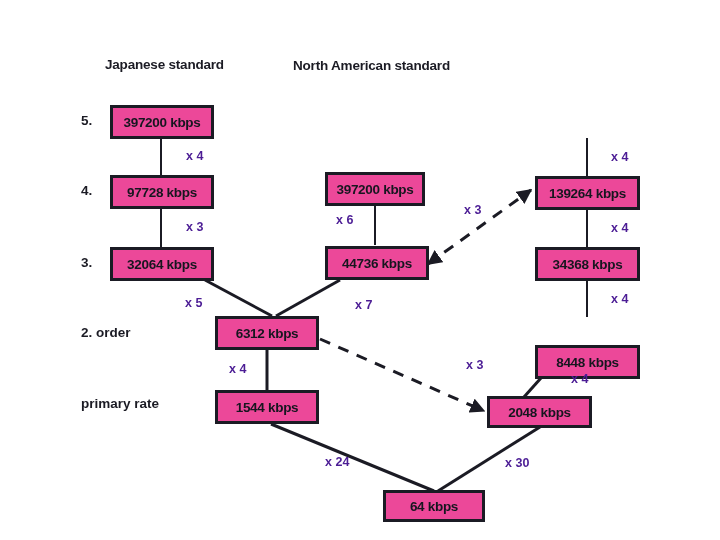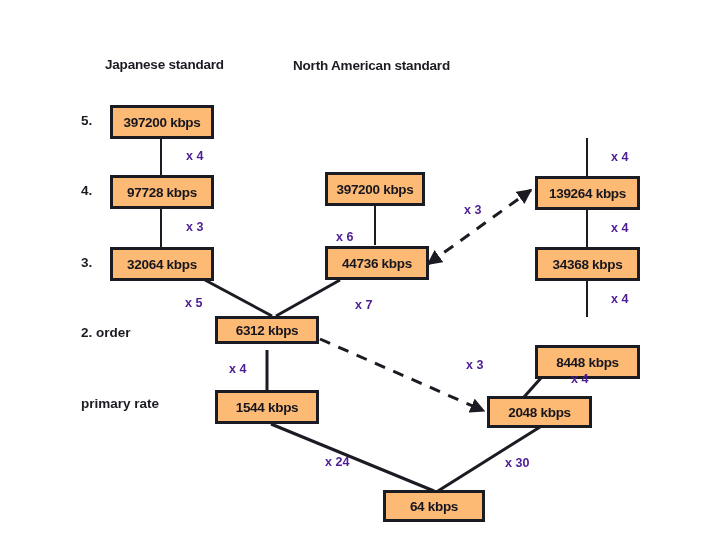--- a/index.html
+++ b/index.html
@@ -33,21 +33,21 @@
   .row-label {
     position: absolute;
     font-size: 13.5px;
     font-weight: bold;
     color: #1b1b24;
     white-space: nowrap;
   }
   .node-box {
     position: absolute;
     box-sizing: border-box;
-    background: #fdba74;
+    background: #ec4899;
     border: 3px solid #1b1b24;
     display: flex;
     align-items: center;
     justify-content: center;
   }
   .node-label {
     font-size: 13.5px;
     font-weight: bold;
     color: #16161f;
     letter-spacing: -0.3px;
@@ -132,21 +132,21 @@
   </div>
 
   <div class="node-box" style="left:535px; top:247px; width:105px; height:34px;">
     <span class="node-label">34368 kbps</span>
   </div>
 
   <div class="node-box" style="left:535px; top:317px; width:105px; height:34px;margin-top:28px;">
     <span class="node-label">8448 kbps</span>
   </div>
 
-  <div class="node-box" style="left:215px; top:316px; width:104px; height:28px;">
+  <div class="node-box" style="left:215px; top:316px; width:104px; height:34px;">
     <span class="node-label">6312 kbps</span>
   </div>
 
   <div class="node-box" style="left:215px; top:390px; width:104px; height:34px;">
     <span class="node-label">1544 kbps</span>
   </div>
 
   <div class="node-box" style="left:487px; top:396px; width:105px; height:32px;">
     <span class="node-label">2048 kbps</span>
   </div>
@@ -154,21 +154,21 @@
   <div class="node-box" style="left:383px; top:490px; width:102px; height:32px;">
     <span class="node-label">64 kbps</span>
   </div>
 
   <div class="edge-label" style="left:186px; top:149px;">x 4</div>
 
   <div class="edge-label" style="left:186px; top:220px;">x 3</div>
 
   <div class="edge-label" style="left:185px; top:296px;">x 5</div>
 
-  <div class="edge-label" style="left:336px; top:213px;margin-top:17px;">x 6</div>
+  <div class="edge-label" style="left:336px; top:213px;">x 6</div>
 
   <div class="edge-label" style="left:355px; top:298px;">x 7</div>
 
   <div class="edge-label" style="left:464px; top:203px;">x 3</div>
 
   <div class="edge-label" style="left:611px; top:150px;">x 4</div>
 
   <div class="edge-label" style="left:611px; top:221px;">x 4</div>
 
   <div class="edge-label" style="left:611px; top:292px;">x 4</div>

